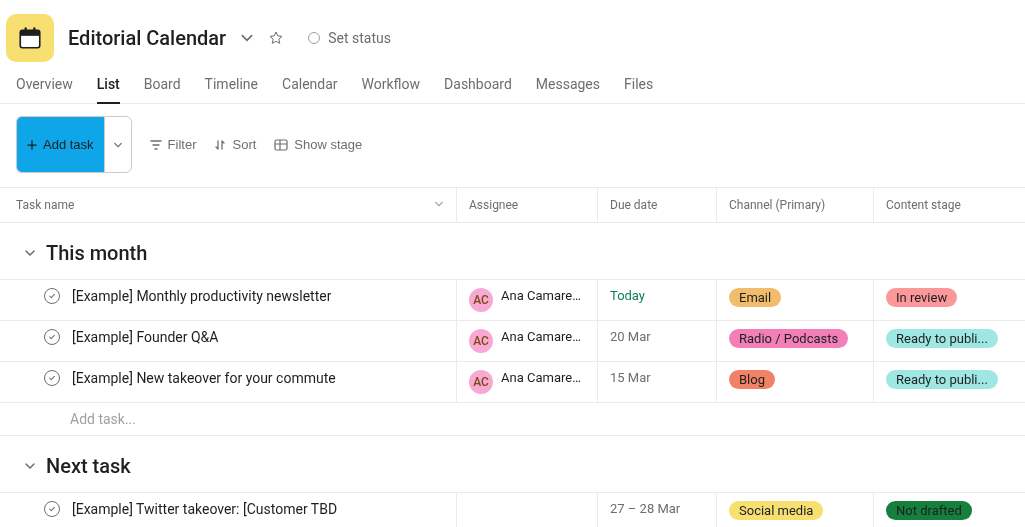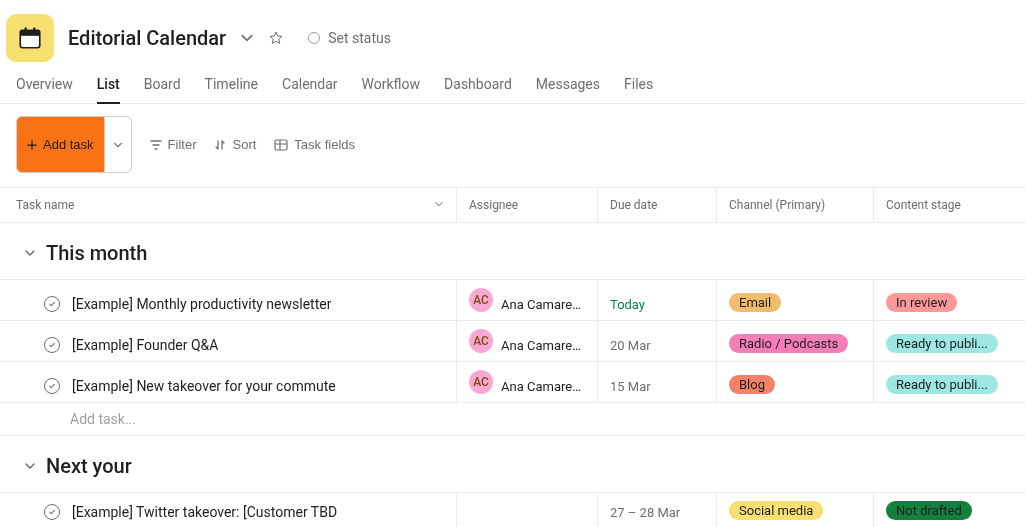--- a/index.html
+++ b/index.html
@@ -88,21 +88,21 @@
       display: flex;
     }
     .btn-add-task {
       display: inline-flex;
       align-items: center;
       gap: 6px;
       padding: 20px 10px;
       border: 1px solid #cfcbcb;
       border-right: none;
       border-radius: 6px 0 0 6px;
-      background: #f97316;
+      background: #0ea5e9;
       font-size: 13px;
       cursor: pointer;
       color: #1e1f21;
     }
     .btn-add-task-caret {
       display: inline-flex;
       align-items: center;
       justify-content: center;
       padding: 4px 8px;
       border: 1px solid #cfcbcb;
@@ -169,21 +169,21 @@
     
     .row {
       display: flex;
       border-top: 1px solid #edeae9;
       min-height: 36px;
     }
     .cell {
       border-right: 1px solid #edeae9;
       padding: 8px 12px;
       display: flex;
-      align-items: flex-end;
+      align-items: flex-start;
       gap: 8px;
       overflow: hidden;
     }
     .cell.task-col { width: 457px; padding-left: 44px; gap: 12px; }
     .cell.assignee-col { width: 141px; }
     .cell.due-col { width: 119px; }
     .cell.channel-col { width: 157px; }
     .cell.stage-col { width: 149px; border-right: none; }
     .task-check {
       width: 16px;
@@ -312,21 +312,21 @@
     <svg width="12" height="12" viewBox="0 0 12 12">
         <path d="M4 2v8M4 10l-2-2M8 10V2M8 2l2 2" stroke="#6d6e6f" stroke-width="1.3" fill="none" stroke-linecap="round"></path>
       </svg>
     <span>Sort</span>
   </button>
   <button class="toolbar-btn">
     <svg width="14" height="12" viewBox="0 0 14 12">
         <rect x="1" y="1" width="12" height="10" rx="1.5" fill="none" stroke="#6d6e6f" stroke-width="1.2"></rect>
         <path d="M1 5h12M6 1v10" stroke="#6d6e6f" stroke-width="1.2"></path>
       </svg>
-    <span>Task fields</span>
+    <span>Show stage</span>
   </button>
 </div>
 
 <div class="table-wrap">
   <div class="thead">
     <div class="th task-col">
       <span>Task name</span>
       <span class="sort-caret">
         <svg width="10" height="10" viewBox="0 0 12 12">
             <path d="M2 4l4 4 4-4" stroke="#a2a0a2" stroke-width="1.5" fill="none" stroke-linecap="round"></path>
@@ -428,21 +428,21 @@
         </div>
         <div class="add-row">Add task...</div>
       </div>
       <div class="section last-section">
         <div class="section-hdr">
           <span class="chevron-down">
             <svg viewBox="0 0 12 12" width="12" height="12">
               <path d="M2 4l4 4 4-4" stroke="#6d6e6f" stroke-width="1.5" fill="none" stroke-linecap="round"></path>
             </svg>
           </span>
-          <span class="section-title">Next your</span>
+          <span class="section-title">Next task</span>
         </div>
         <div class="row">
           <div class="cell task-col">
             <span class="task-check">
               <svg viewBox="0 0 10 10">
                 <path d="M2 5l2 2 4-4" stroke="currentColor" stroke-width="1.3" fill="none" stroke-linecap="round" stroke-linejoin="round"></path>
               </svg>
             </span>
             <span class="task-name">[Example] Twitter takeover: [Customer TBD</span>
           </div>

